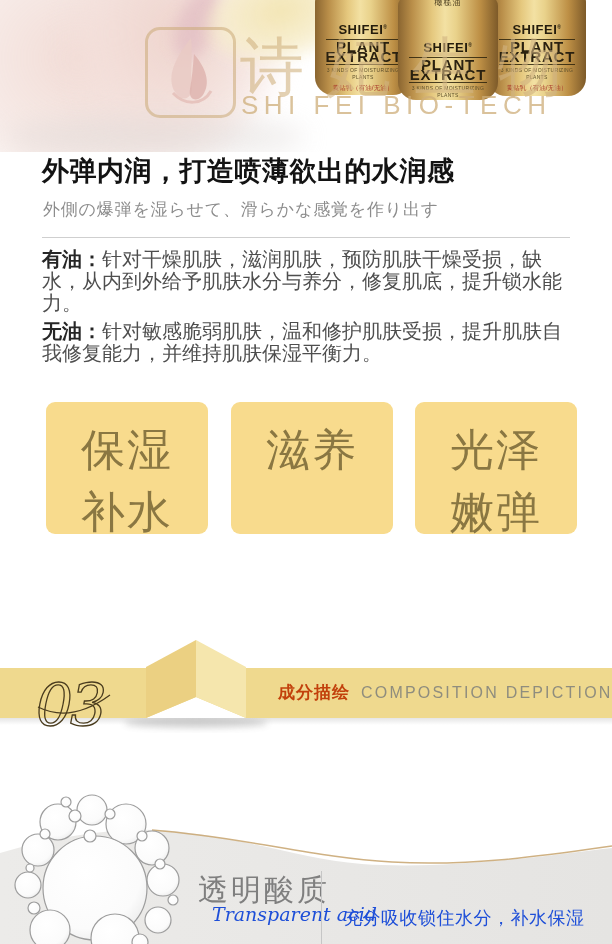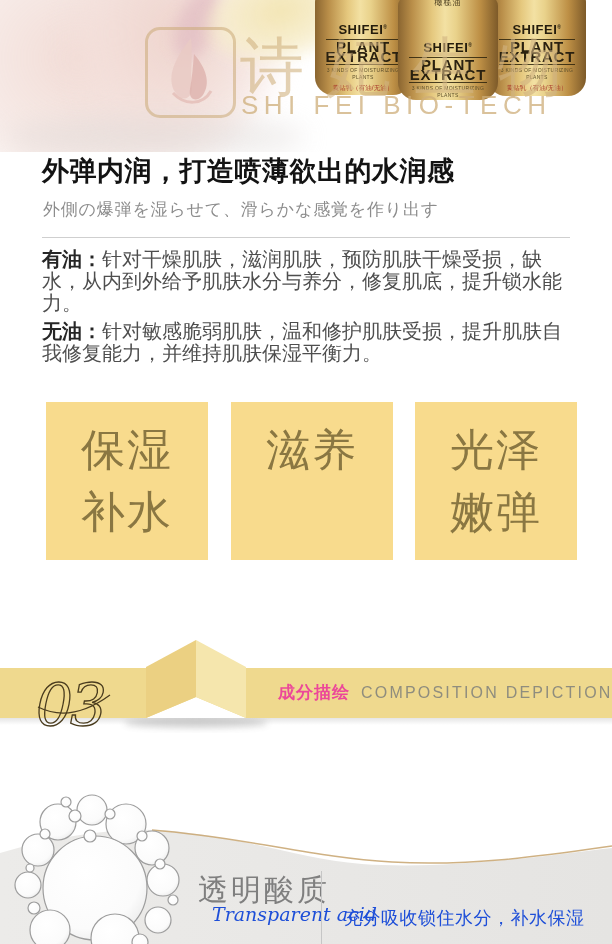--- a/index.html
+++ b/index.html
@@ -52,33 +52,33 @@
     color:rgba(205,174,122,.75); }
 
   
   .title { position:absolute; left:42px; top:153px; width:545px; font-size:27px; font-weight:bold;
     color:#131313; letter-spacing:.5px; white-space:nowrap; }
   .subtitle { position:absolute; left:43px; top:198px; font-size:17px; color:#8c8c8c; letter-spacing:.8px; }
   .divider { position:absolute; left:42px; top:237px; width:528px; height:1px; background:#cfcfcf; }
   .paras { position:absolute; left:42px; top:248px; width:534px; font-size:20px; line-height:22px; color:#4e4e4e; }
   .paras p { margin-bottom:6px; }
   .paras b { color:#262626; }
-  .fbox { position:absolute; top:402px; width:162px; height:158px; background:#f8db8d;
+  .fbox { position:absolute; top:402px; width:162px; height:132px; background:#f8db8d;
     color:#8a7742; font-size:44px; line-height:62px; text-align:center; padding-top:17px;
-    letter-spacing:2px; }
+    letter-spacing:2px;border-radius:9px; }
   .fbox.f1 { left:46px; } .fbox.f2 { left:231px; } .fbox.f3 { left:415px; }
 
   
   .banner-svg { position:absolute; left:0; top:635px; }
   .sec-num { position:absolute; left:36px; top:653px; font-size:58px; z-index:4;
     font-family:"DejaVu Serif","Liberation Serif",serif; font-style:italic;
     color:rgba(74,60,30,.95); -webkit-text-fill-color:transparent; -webkit-text-stroke:1.3px #4a3c1e;
     letter-spacing:-3px;margin-top:18px; }
   .sec-titles { position:absolute; left:278px; top:681px; z-index:4; display:flex; align-items:baseline; gap:11px; white-space:nowrap; }
-  .sec-cn { font-size:17px; font-weight:bold; color:#ec4899; letter-spacing:1px; }
+  .sec-cn { font-size:17px; font-weight:bold; color:#c2410c; letter-spacing:1px; }
   .sec-en { font-size:16px; color:#8f8d7e; letter-spacing:2.2px; }
 
   
   .bottom { position:absolute; left:0; top:780px; width:612px; height:164px; overflow:hidden; }
   .bottom svg { position:absolute; left:0; top:0; }
   .ing-cn { position:absolute; left:198px; top:870px; font-size:30px; color:#7f7f7f; letter-spacing:3px; z-index:5; }
   .ing-en { position:absolute; left:212px; top:903px; font-size:19px; color:#1d4ed8; z-index:5;
     font-family:"DejaVu Serif","Liberation Serif",serif; font-style:italic; }
   .ing-div { position:absolute; left:321px; top:871px; width:1px; height:73px; background:#c6c6c6; z-index:5; }
   .ing-desc { position:absolute; left:344px; top:906px; font-size:18px; color:#1d4ed8; letter-spacing:.5px; z-index:5; }

